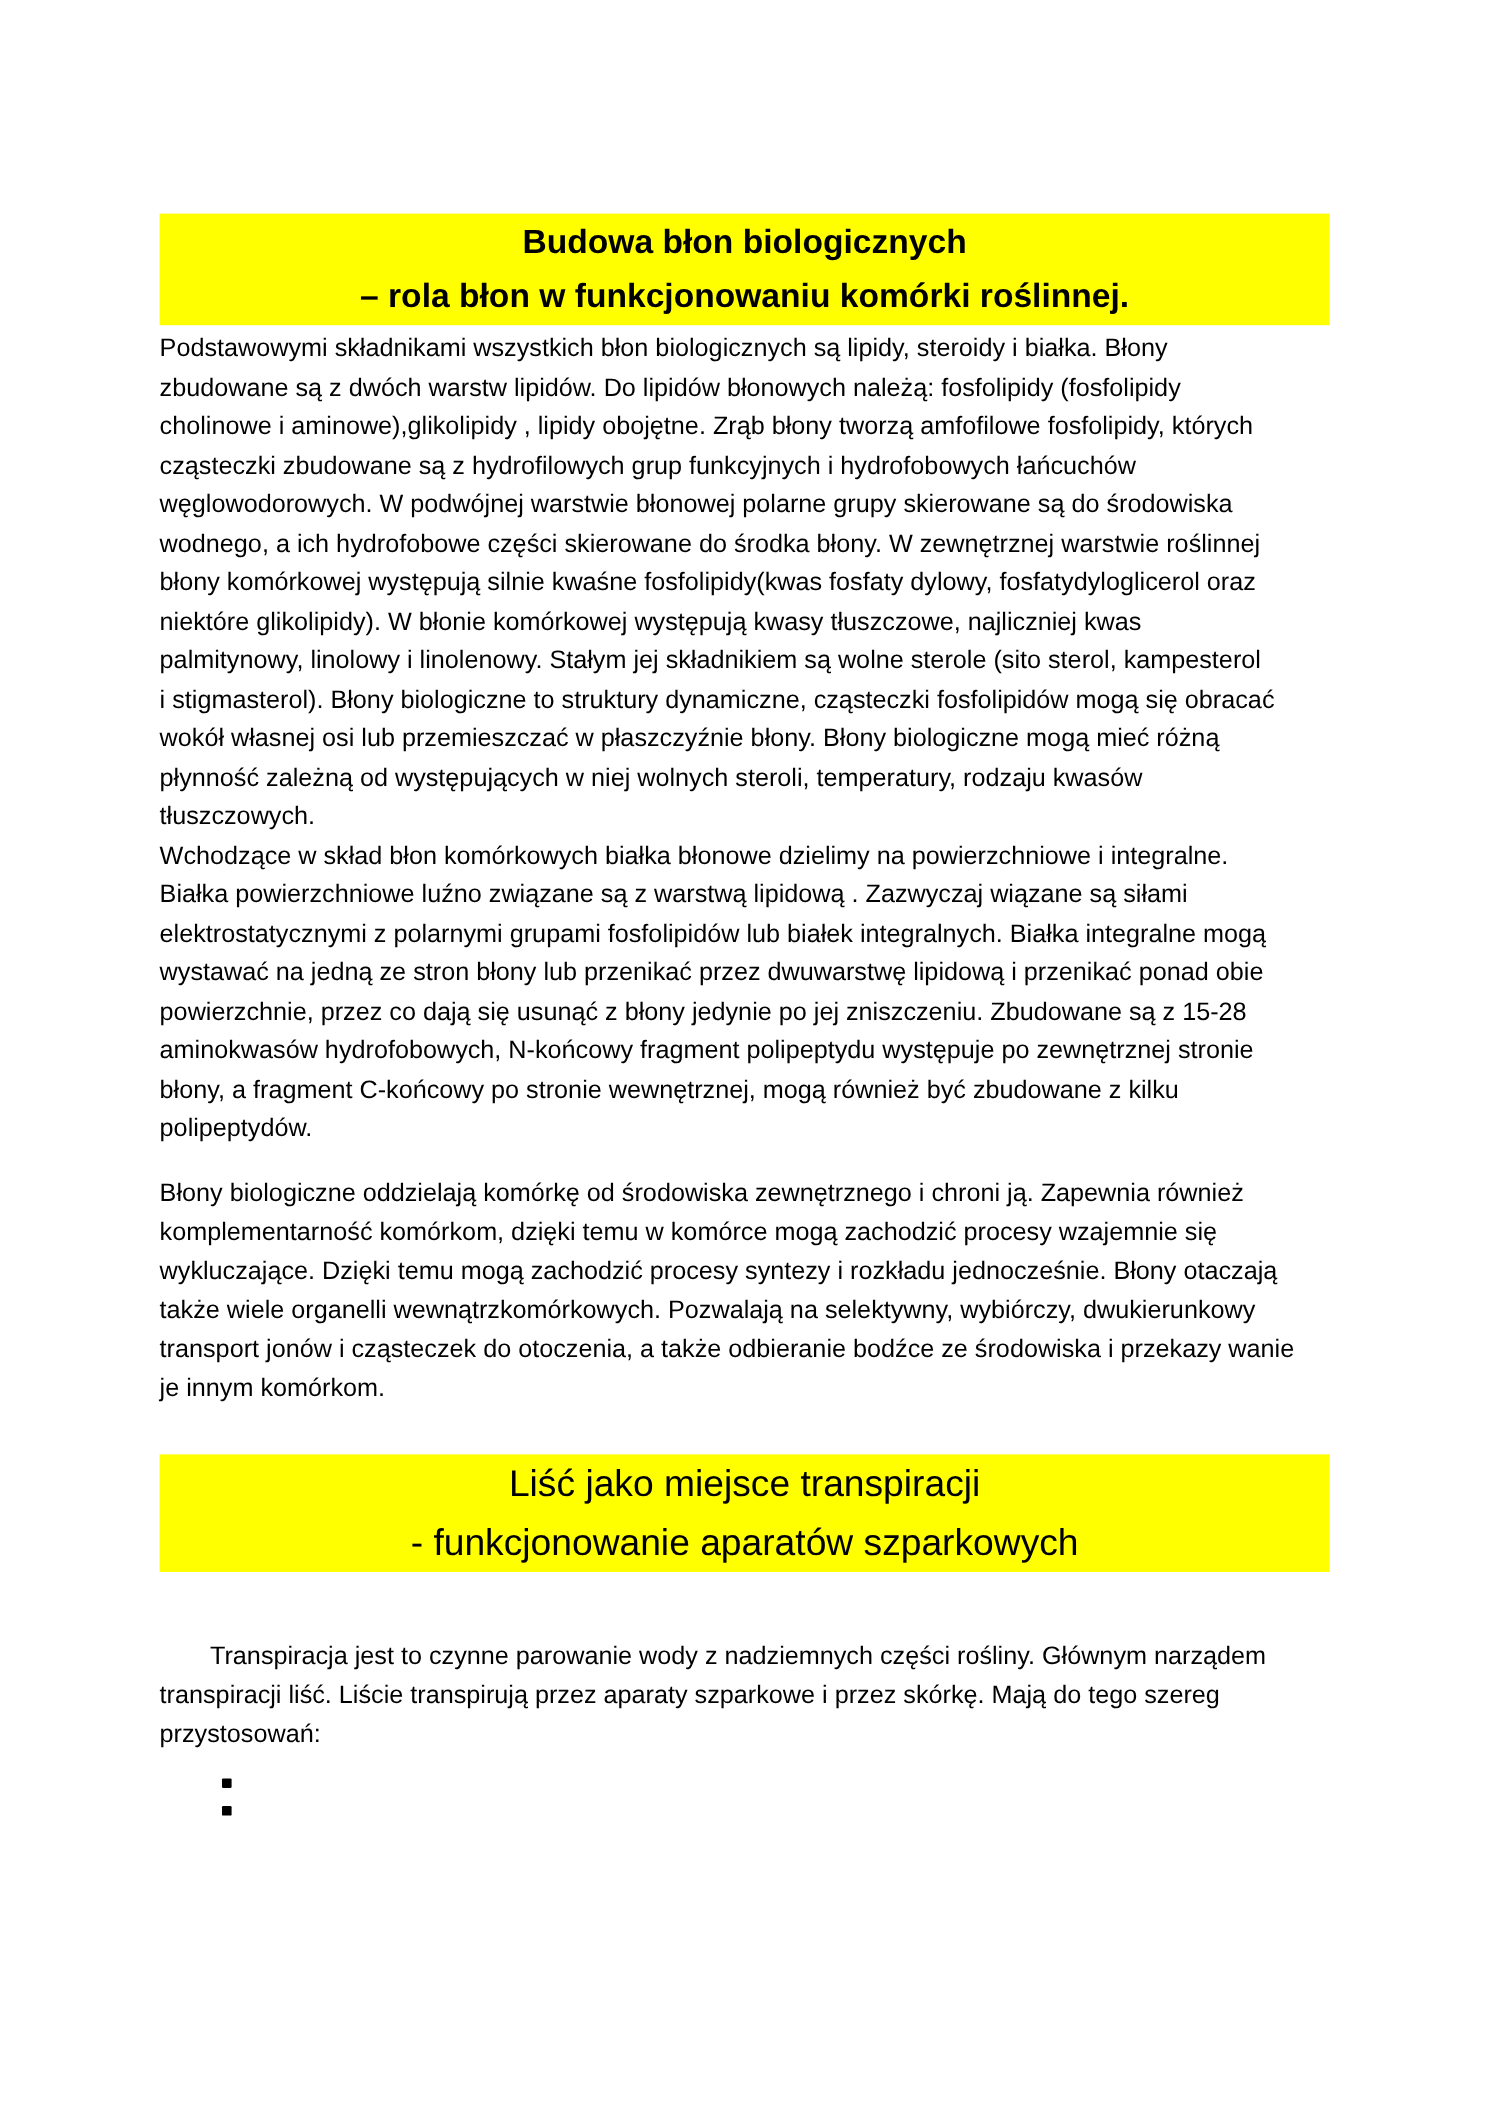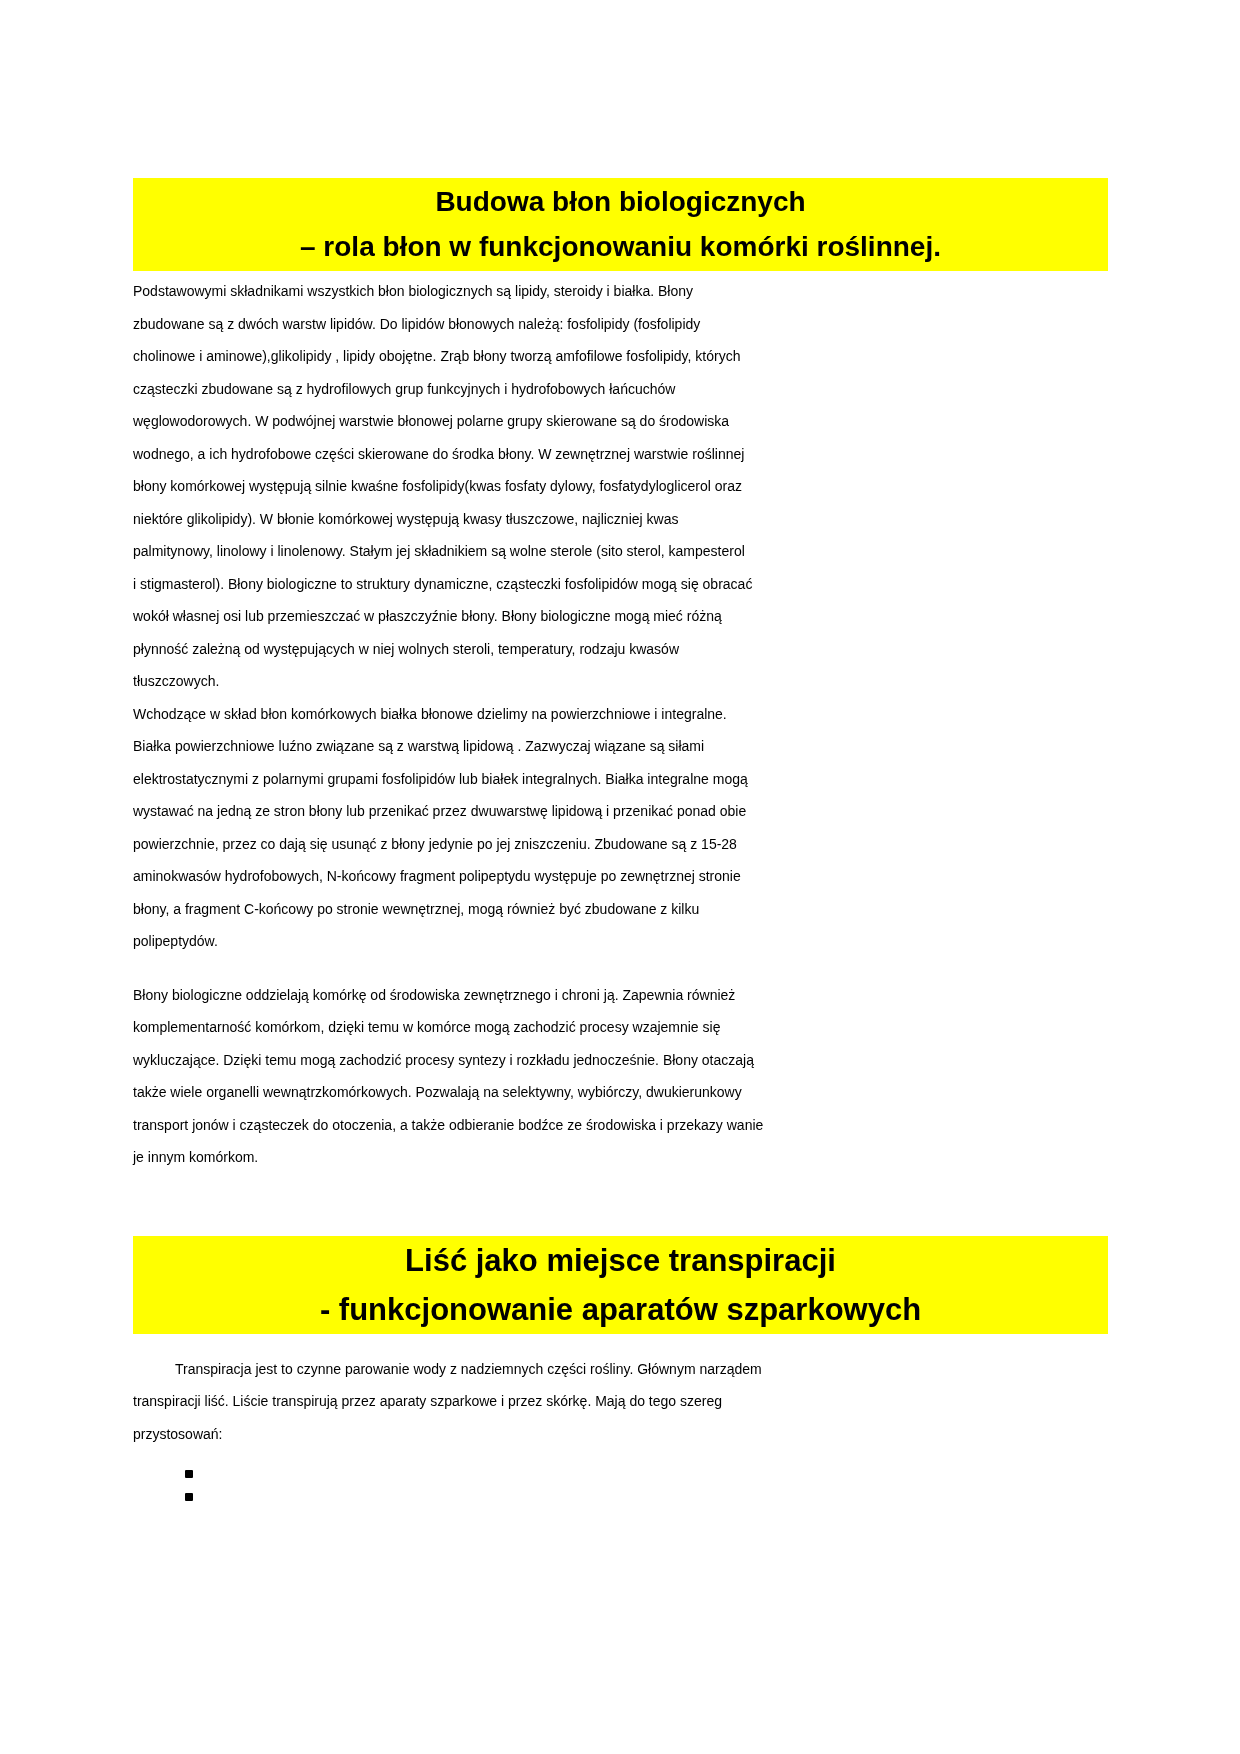--- a/index.html
+++ b/index.html
@@ -22,35 +22,35 @@
     white-space:pre-line;
   }
   .title-1 {
     font-size:28px;
     font-weight:700;
     line-height:45px;
     padding:1px 0 2px 0;
   }
   .title-2 {
     font-size:31px;
-    font-weight:700;
+    font-weight:400;
     line-height:49px;
     padding:0 0 0 0;
-    margin-top:62px;
+    margin-top:38px;
     text-align:center;
   }
   .body-text {
-    font-size:14px;
+    font-size:21px;
     line-height:32.5px;
     white-space:pre-line;
   }
   .para-1 { margin-top:4px; }
   .para-2 { margin-top:21px; }
   .para-intro {
-    margin-top:19px;
+    margin-top:55px;
     text-indent:42px;
   }
   .bullet-list { margin-top:6px; }
   .bullet-row {
     display:flex;
     align-items:flex-start;
     margin-top:1px;
   }
   .bullet-dot {
     flex:0 0 auto;

